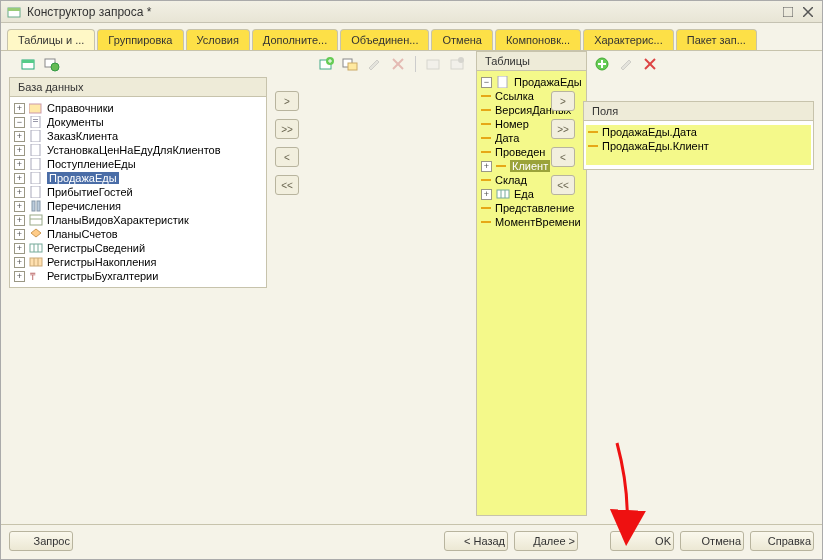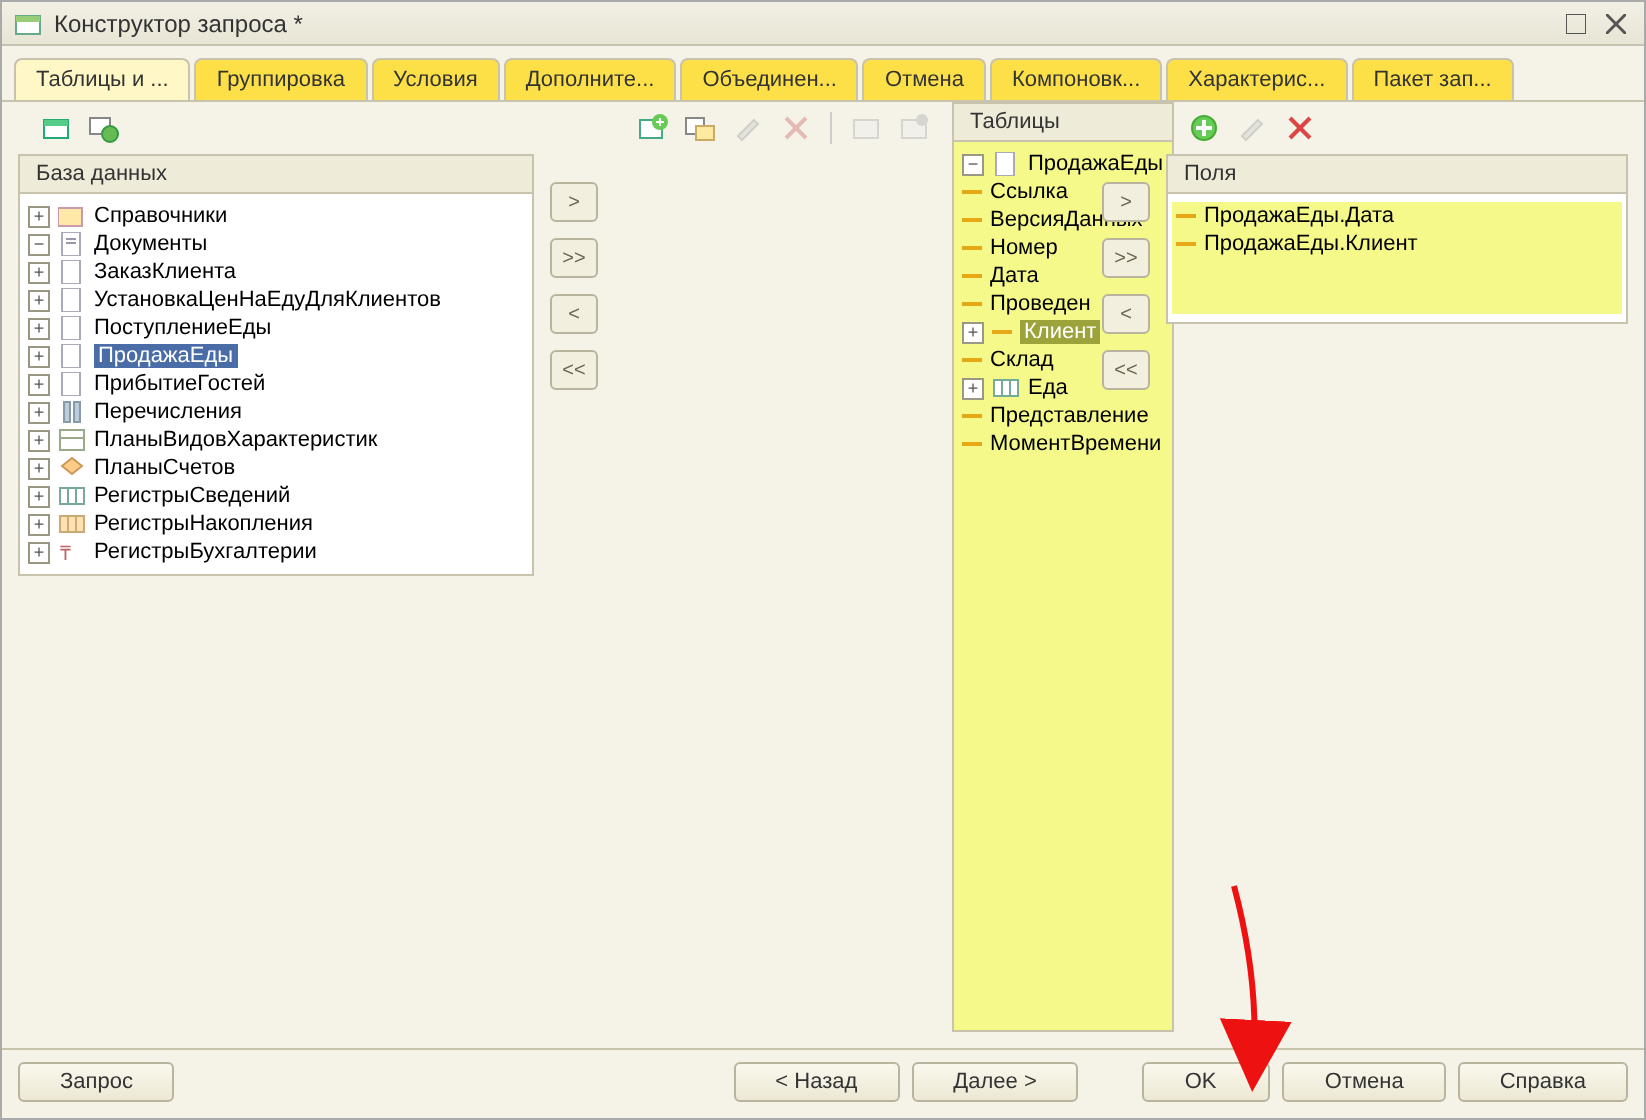--- a/index.html
+++ b/index.html
@@ -19,38 +19,38 @@
 
   .content { flex: 1; display: flex; padding: 0 8px 8px 8px; gap: 6px; min-height: 0; }
 
   .panel { border: 1px solid #c7c3ac; background: #fff; display: flex; flex-direction: column; min-height: 0; }
   .panel-hdr { background: #eeebd8; border-bottom: 1px solid #c7c3ac; padding: 3px 8px; color: #333; }
   .panel-body { flex: 1; overflow: auto; padding: 4px 2px; }
 
   .col-db { width: 258px; display: flex; flex-direction: column; }
   .col-mid { width: 28px; display: flex; flex-direction: column; align-items: center; justify-content: flex-start; gap: 8px; padding-top: 40px; }
   .col-tables { width: 236px; display: flex; flex-direction: row; }
-  .col-fields { flex: 1; display: flex; flex-direction: column; }
+  .col-fields { flex: 1; display: flex; flex-direction: column; gap: 24px; }
 
   .midbtn { width: 24px; height: 20px; border: 1px solid #b8b49e; background: #f2efde; border-radius: 3px; display: flex; align-items: center; justify-content: center; cursor: pointer; color: #6a6650; font-size: 10px; }
 
   .tree { list-style: none; }
   .tree li { display: flex; align-items: center; padding: 1px 2px; white-space: nowrap; }
   .expander { width: 11px; height: 11px; border: 1px solid #9a9784; display: inline-flex; align-items: center; justify-content: center; font-size: 9px; margin-right: 4px; color: #555; cursor: pointer; line-height: 1; background: #fff; }
   .ticon { width: 14px; height: 12px; margin-right: 4px; display: inline-flex; align-items: center; justify-content: center; }
   .indent1 { padding-left: 18px; }
   .indent2 { padding-left: 36px; }
   .selected { background: #4a6da7; color: #fff; }
   .hl { background: #f4f98a; }
   .hl-sel { background: #9ba33a; color: #fff; }
 
   .dash { width: 10px; height: 2px; background: #e6a817; margin-right: 4px; }
 
   .footer { display: flex; padding: 6px 8px 8px 8px; gap: 6px; align-items: center; border-top: 1px solid #c7c3ac; }
-  .btn { border: 1px solid #b8b49e; background: linear-gradient(#faf8ed,#ece8d4); padding: 3px 20px; border-radius: 3px; cursor: pointer; color: #333; min-width: 64px; text-align: left; }
+  .btn { border: 1px solid #b8b49e; background: linear-gradient(#faf8ed,#ece8d4); padding: 3px 2px; border-radius: 3px; cursor: pointer; color: #333; min-width: 64px; text-align: right; }
   .spacer { flex: 1; }
 
   .arrow-annotation { position: absolute; left: 609px; top: 438px; pointer-events: none; }
   svg.ic { display: block; }
 </style>
 </head>
 <body>
 
 <div class="window">
 
@@ -375,21 +375,21 @@
         <span class="tbtn">
             <svg width="14" height="14">
               <line x1="2" y1="2" x2="12" y2="12" stroke="#d44" stroke-width="2"></line>
               <line x1="12" y1="2" x2="2" y2="12" stroke="#d44" stroke-width="2"></line>
             </svg>
           </span>
       </div>
       <div class="panel">
         <div class="panel-hdr">Поля</div>
         <div class="panel-body" style="background:#fff">
-          <div class="hl" style="padding-bottom:28px">
+          <div class="hl" style="padding-bottom:12px">
             <ul class="tree">
               <li>
                   <span class="dash"></span>
                   <span>ПродажаЕды.Дата</span>
                 </li>
               <li>
                   <span class="dash"></span>
                   <span>ПродажаЕды.Клиент</span>
                 </li>
             </ul>

